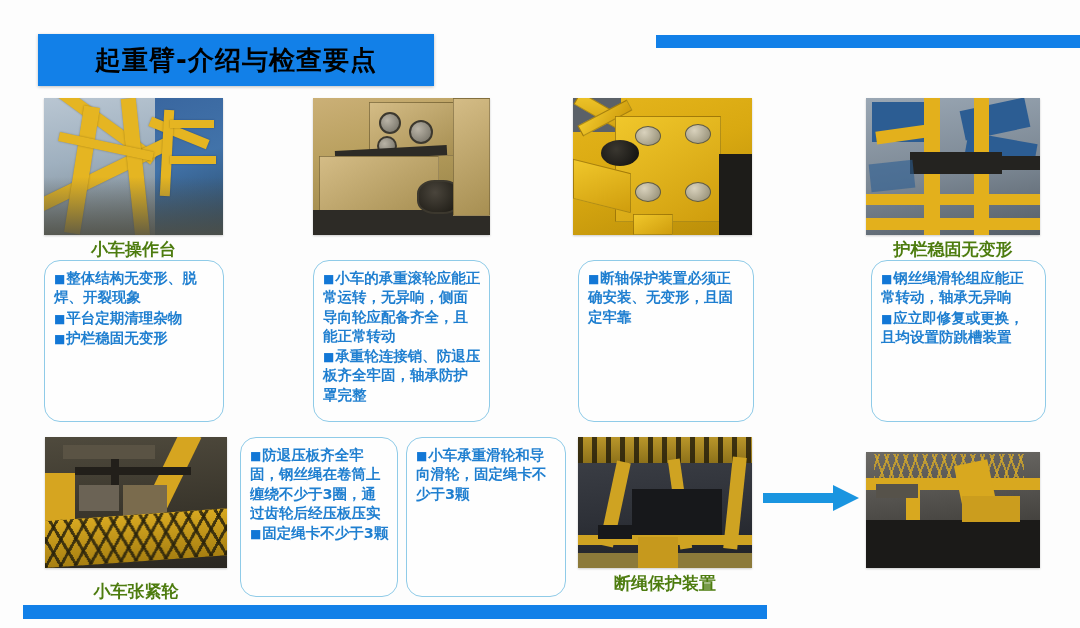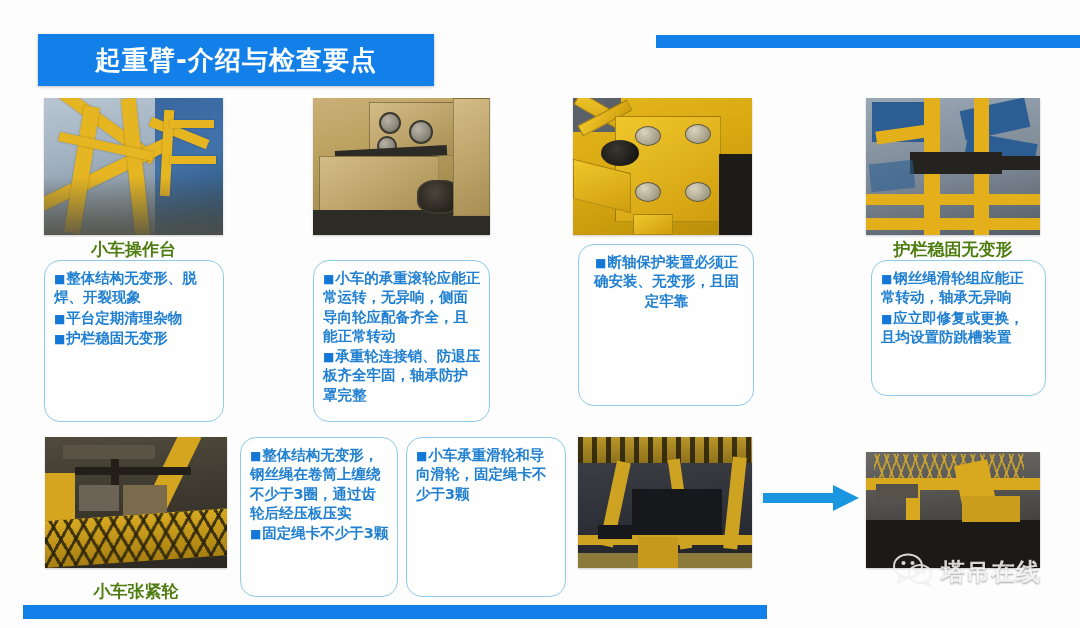--- a/index.html
+++ b/index.html
@@ -20,21 +20,21 @@
   
   .title-bar {
     position: absolute;
     left: 38px; top: 34px;
     width: 396px; height: 52px;
     background: #1280e8;
     display: flex; align-items: center; justify-content: center;
     box-shadow: 0 1px 3px rgba(0,0,0,.25);
   }
   .title-bar .t {
-    color: #ffffff;
+    color: #000000;
     font-size: 26px;
     font-weight: bold;
     letter-spacing: 1px;
     white-space: nowrap;
   }
   .top-accent {
     position: absolute;
     left: 656px; top: 35px;
     width: 424px; height: 13px;
     background: #1280e8;
@@ -243,90 +243,76 @@
     <p>整体结构无变形、脱焊、开裂现象</p>
     <p>平台定期清理杂物</p>
     <p>护栏稳固无变形</p>
   </div>
 
   <div class="note" style="left:313px; top:260px; width:177px; height:162px;">
     <p>小车的承重滚轮应能正常运转，无异响，侧面导向轮应配备齐全，且能正常转动</p>
     <p>承重轮连接销、防退压板齐全牢固，轴承防护罩完整</p>
   </div>
 
-  <div class="note" style="left:578px; top:244px; width:176px; height:162px;text-align:center;">
+  <div class="note" style="left:578px; top:260px; width:176px; height:162px;">
     <p>断轴保护装置必须正确安装、无变形，且固定牢靠</p>
   </div>
 
-  <div class="note" style="left:871px; top:260px; width:175px; height:136px;">
+  <div class="note" style="left:871px; top:260px; width:175px; height:162px;">
     <p>钢丝绳滑轮组应能正常转动，轴承无异响</p>
     <p>应立即修复或更换，且均设置防跳槽装置</p>
   </div>
 
   <div class="photo p5" style="left:45px; top:437px; width:182px; height:131px;">
     <div class="layer bg"></div>
     <div class="ybar" style="left:118px; top:-8px; width:22px; height:80px; transform:rotate(26deg);"></div>
     <div class="ybar" style="left:0px; top:36px; width:30px; height:48px;"></div>
     <div class="blk" style="left:30px; top:30px; width:116px; height:8px;"></div>
     <div class="blk" style="left:66px; top:14px; width:8px; height:58px;"></div>
     <div class="blk" style="left:34px; top:48px; width:40px; height:26px; background:#6b6355;"></div>
     <div class="blk" style="left:78px; top:48px; width:44px; height:34px; background:#7a6b4d;"></div>
     <div class="blk" style="left:18px; top:8px; width:92px; height:14px; background:#5a5344;"></div>
     <div class="grate"></div>
   </div>
   <div class="caption" style="left:45px; top:580px; width:182px;">小车张紧轮</div>
 
   <div class="note" style="left:240px; top:437px; width:158px; height:160px;">
-    <p>整体结构无变形，钢丝绳在卷筒上缠绕不少于3圈，通过齿轮后经压板压实</p>
+    <p>防退压板齐全牢固，钢丝绳在卷筒上缠绕不少于3圈，通过齿轮后经压板压实</p>
     <p>固定绳卡不少于3颗</p>
   </div>
 
   <div class="note" style="left:406px; top:437px; width:160px; height:160px;">
     <p>小车承重滑轮和导向滑轮，固定绳卡不少于3颗</p>
   </div>
 
   <div class="photo p6" style="left:578px; top:437px; width:174px; height:131px;">
     <div class="layer bg"></div>
     <div class="deck"></div>
     <div class="ybar" style="left:30px; top:24px; width:14px; height:86px; transform:rotate(12deg);"></div>
     <div class="ybar" style="left:96px; top:22px; width:12px; height:90px; transform:rotate(-8deg);"></div>
     <div class="ybar" style="left:150px; top:20px; width:14px; height:92px; transform:rotate(6deg);"></div>
     <div class="blk" style="left:54px; top:52px; width:90px; height:48px;"></div>
     <div class="ybar" style="left:0px; top:98px; width:174px; height:10px;"></div>
     <div class="ybar" style="left:0px; top:116px; width:174px; height:15px; background:#8c7a3a;"></div>
     <div class="ybar" style="left:60px; top:100px; width:40px; height:31px; background:#c6991d;"></div>
     <div class="blk" style="left:20px; top:88px; width:34px; height:14px;"></div>
   </div>
+  <div class="caption" style="left:578px; top:572px; width:174px;">断绳保护装置</div>
 
   <div class="arrow">
     <svg width="96" height="26" viewBox="0 0 96 26">
       <path d="M0 8 H70 V0 L96 13 L70 26 V18 H0 Z" fill="#1a95e0"></path>
     </svg>
   </div>
 
   <div class="photo p7" style="left:866px; top:452px; width:174px; height:116px;">
     <div class="layer bg"></div>
     <div class="mesh" style="left:8px; top:2px; width:150px; height:26px;"></div>
     <div class="ybar" style="left:0px; top:26px; width:174px; height:12px;"></div>
     <div class="ybar" style="left:94px; top:10px; width:34px; height:62px; transform:rotate(-12deg);"></div>
     <div class="ybar" style="left:40px; top:38px; width:14px; height:40px;"></div>
     <div class="blk" style="left:0px; top:68px; width:174px; height:48px;"></div>
     <div class="ybar" style="left:96px; top:44px; width:58px; height:26px; background:#cb9d1e;"></div>
     <div class="blk" style="left:10px; top:32px; width:42px; height:14px; background:#56524a;"></div>
   </div>
 
-  <div class="watermark">
-    <span>
-      <svg width="42" height="34" viewBox="0 0 42 34">
-        <ellipse cx="15" cy="13" rx="14" ry="11.5" fill="none" stroke="#f0f0f0" stroke-width="2"></ellipse>
-        <path d="M8 23 L5 30 L12 26 Z" fill="none" stroke="#f0f0f0" stroke-width="2"></path>
-        <circle cx="10.5" cy="10" r="2.1" fill="#f0f0f0"></circle>
-        <circle cx="19.5" cy="10" r="2.1" fill="#f0f0f0"></circle>
-        <ellipse cx="27" cy="21" rx="11" ry="9" fill="none" stroke="#f0f0f0" stroke-width="2"></ellipse>
-        <path d="M34 28 L37 33 L31 30 Z" fill="none" stroke="#f0f0f0" stroke-width="2"></path>
-        <circle cx="23.5" cy="19" r="1.7" fill="#f0f0f0"></circle>
-        <circle cx="30.5" cy="19" r="1.7" fill="#f0f0f0"></circle>
-      </svg>
-    </span>
-    <span class="wm-text">塔吊在线</span>
-  </div>
 
 </div>
 
 </body></html>

